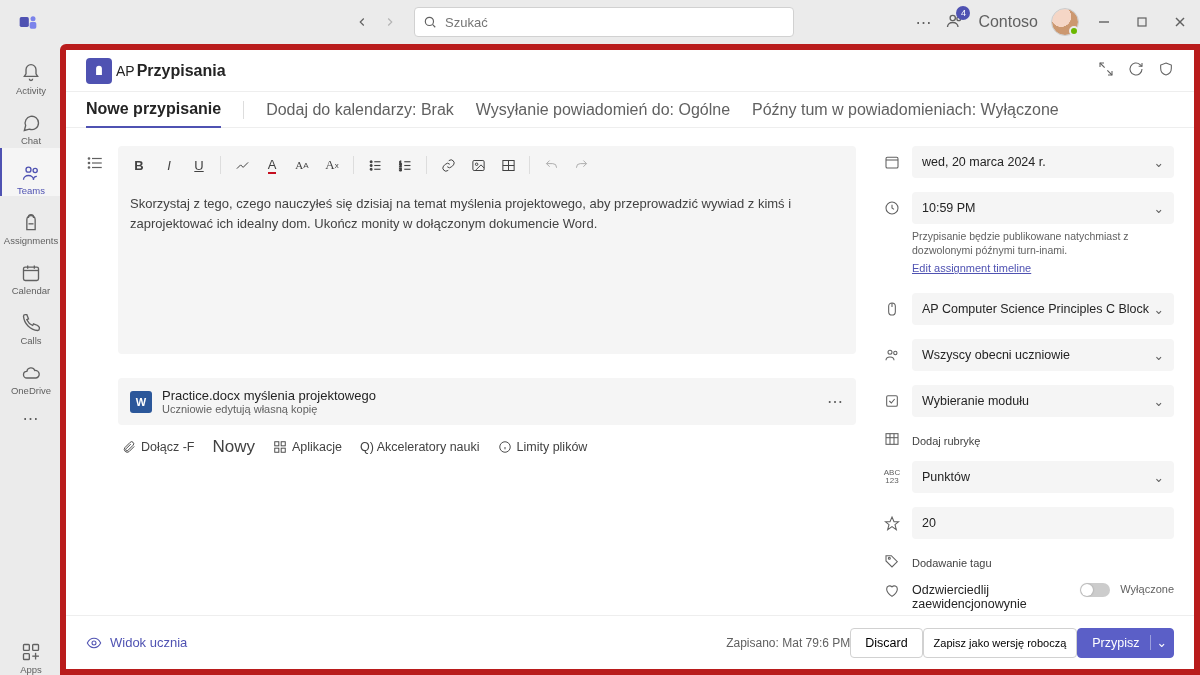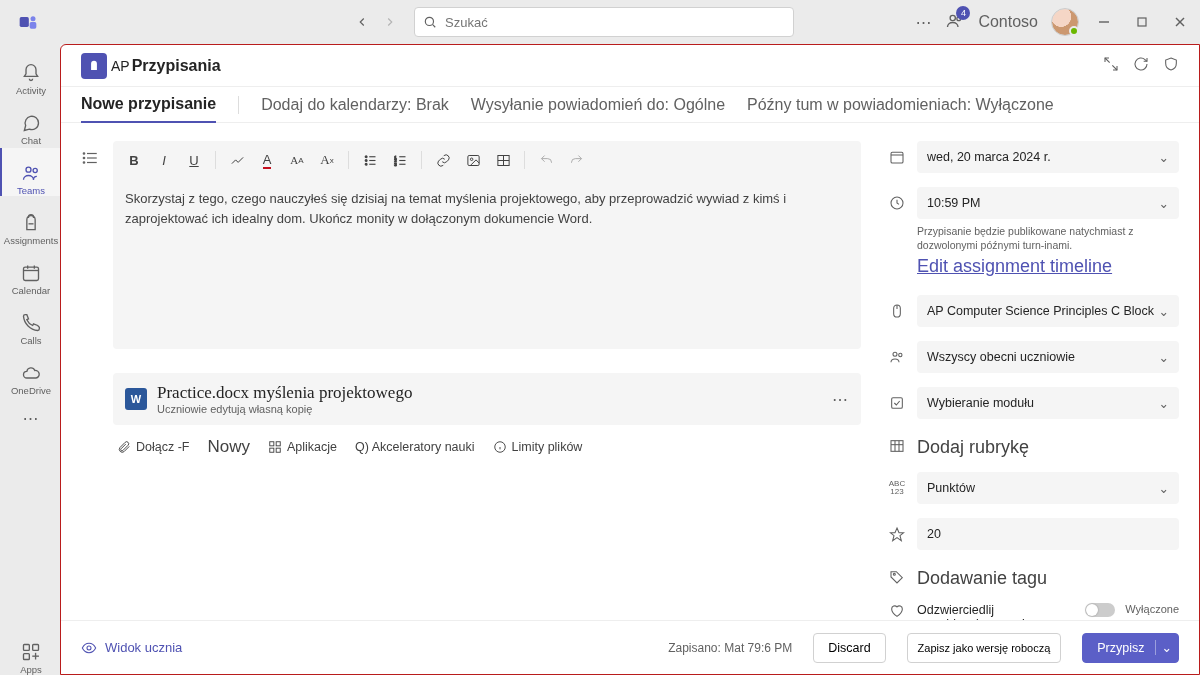--- a/index.html
+++ b/index.html
@@ -23,21 +23,21 @@
 
 
 .shell { display:flex; height: calc(675px - 44px); }
 .rail { width:60px; background:#ebebeb; display:flex; flex-direction:column; align-items:center; padding-top:4px; gap:2px; }
 .rail-item { width:60px; height:48px; display:flex; flex-direction:column; align-items:center; justify-content:flex-end; gap:2px; color:#616161; font-size:9.5px; cursor:pointer; border-left:2px solid transparent; }
 .rail-item.selected { color:#4f52b2; border-left:2px solid #4f52b2; background:#f5f5f5; }
 .rail-item svg { stroke: currentColor; }
 .rail-spacer { flex:1; }
 
 
-.surface { flex:1; background:#fff; display:flex; flex-direction:column; border-top-left-radius:6px; margin-top:0; border:1px solid #b91c1c; }
+.surface { flex:1; background:#fff; display:flex; flex-direction:column; border-top-left-radius:6px; margin-top:0; border:6px solid #b91c1c; }
 .app-header { height:42px; display:flex; align-items:center; padding:0 20px; border-bottom:1px solid #eee; gap:10px; }
 .app-icon { width:26px; height:26px; background:#4f52b2; border-radius:4px; display:flex; align-items:center; justify-content:center; color:#fff; font-size:14px;}
 .app-title { font-size:16px; font-weight:600; }
 .app-header .right { margin-left:auto; display:flex; gap:14px; color:#616161; }
 
 .tabs-row { height:36px; display:flex; align-items:center; padding:0 20px; gap:22px; font-size:16px; border-bottom:1px solid #eee; }
 .tabs-row .tab { font-weight:600; padding:8px 0; border-bottom:2px solid transparent; cursor:pointer;}
 .tabs-row .tab.active { border-bottom:2px solid #4f52b2; }
 .tabs-row .meta { color:#616161; font-weight:400;}
 
@@ -49,42 +49,42 @@
 .row-with-icon .icon { width:22px; height:22px; color:#616161; flex:0 0 22px; display:flex; align-items:center; justify-content:center; margin-top:6px;}
 .title-input { flex:1; background:#f5f5f5; border:none; border-radius:4px; height:38px; padding:0 12px; font-size:14px; }
 
 .toolbar { display:flex; align-items:center; gap:4px; background:#f5f5f5; border-radius:4px 4px 0 0; padding:6px 8px; }
 .toolbar .tbtn { width:26px; height:26px; display:flex; align-items:center; justify-content:center; color:#424242; border-radius:4px; cursor:pointer; font-family: "Segoe UI", serif;}
 .toolbar .sep { width:1px; height:18px; background:#ddd; margin:0 4px; }
 .editor-body { background:#f5f5f5; border-radius:0 0 4px 4px; min-height:170px; padding:10px 12px; font-size:13px; line-height:1.5; color:#424242;}
 
 .attachment { margin-top:24px; background:#f5f5f5; border-radius:4px; padding:10px 12px; display:flex; align-items:center; gap:10px; }
 .attachment .wicon { width:22px; height:22px; background:#2b579a; color:#fff; border-radius:3px; display:flex; align-items:center; justify-content:center; font-size:11px; font-weight:700;}
-.attachment .name { font-size:17px;font-family:Liberation Serif, serif; }
+.attachment .name { font-size:13px; }
 .attachment .sub { font-size:11px; color:#616161; }
 .attachment .more { margin-left:auto; font-size:16px; color:#616161; letter-spacing:1px; cursor:pointer;}
 
 .actions-row { display:flex; gap:18px; margin-top:12px; font-size:12.5px; color:#424242; align-items:center; padding-left:4px;}
 .actions-row .act { display:flex; align-items:center; gap:5px; cursor:pointer; }
 .badge-new { background:transparent; color:#424242; font-size:17px;}
 
 
 .srow { display:flex; gap:10px; align-items:center; margin-bottom:14px; }
 .srow .icon { width:20px; color:#616161; display:flex; justify-content:center; }
 .sselect { flex:1; background:#f5f5f5; border-radius:4px; height:32px; display:flex; align-items:center; padding:0 10px; justify-content:space-between; cursor:pointer; font-size:12.5px;}
 .sselect .chev { color:#616161; }
-.sstatic { flex:1; padding:4px 0 0 0; font-size:18px; color:#424242;}
+.sstatic { flex:1; padding:4px 0 0 0; font-size:11px; color:#424242;}
 .sstatic.link { color:#4f52b2; text-decoration:underline; cursor:pointer; }
 .helper { font-size:10.5px; color:#616161; margin:-8px 0 8px 30px; line-height:1.3;}
 .toggle-row { display:flex; align-items:flex-start; gap:10px; margin-bottom:4px;}
 .toggle { width:30px; height:14px; background:#ccc; border-radius:10px; position:relative; cursor:pointer;}
 .toggle .knob { width:12px; height:12px; background:#fff; border-radius:50%; position:absolute; top:1px; left:1px; box-shadow:0 0 2px rgba(0,0,0,.3);}
 
 
-.footer { height:54px; border-top:1px solid #eee; display:flex; align-items:center; padding:0 20px; gap:21px; }
+.footer { height:54px; border-top:1px solid #eee; display:flex; align-items:center; padding:0 20px; gap:0; }
 .footer .left { display:flex; align-items:center; gap:8px; color:#4f52b2; font-size:13px; cursor:pointer;}
 .footer .saved { margin-left:auto; color:#616161; font-size:12px; }
 .footer .btn { height:30px; padding:0 14px; border:1px solid #d1d1d1; background:#fff; border-radius:4px; font-size:12.5px; cursor:pointer; display:flex; align-items:center;}
 .footer .btn.small { font-size:11px; padding:0 10px;}
 .footer .btn.primary { background:#5b5fc7; color:#fff; border-color:#5b5fc7; padding-right:6px;}
 .footer .btn.primary .chev { border-left:1px solid rgba(255,255,255,.4); margin-left:10px; padding-left:6px;}
 </style>
 </head>
 <body>
 

